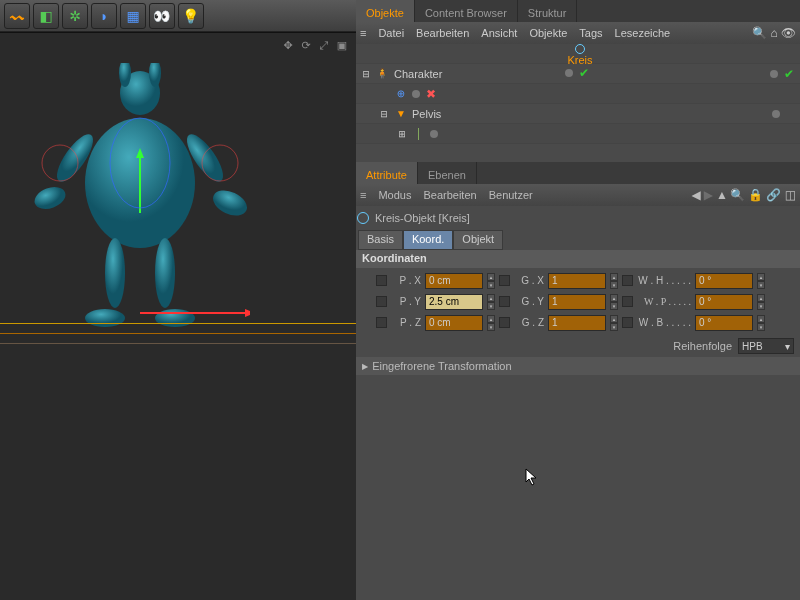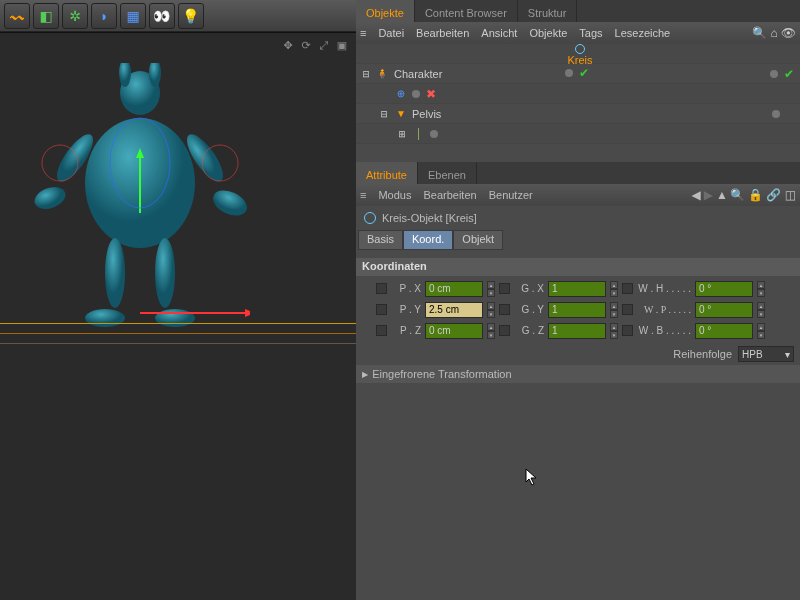--- a/index.html
+++ b/index.html
@@ -35,32 +35,32 @@
 .obj-icon { width: 16px; height: 14px; margin: 0 3px; display:inline-flex;align-items:center;justify-content:center; font-size:10px; }
 .obj-name { flex: 1; color: #ccc; }
 .obj-name.sel { color: #f90; }
 .dots { display: flex; gap: 6px; margin-right: 6px; align-items:center; }
 .dot { width: 8px; height: 8px; border-radius: 50%; background: #777; }
 .chk { color: #3c3; font-size: 12px; }
 .xmk { color: #f55; font-size: 12px; }
 
 .attr-tabs { height: 22px; display: flex; background: #3a3a3a; }
 .attr-header { height: 22px; background: linear-gradient(#555,#444); display: flex; align-items: center; padding: 0 4px; gap: 12px; }
-.obj-title { height: 24px; display: flex; align-items: center; padding: 0 8px; gap: 6px; background: #4a4a4a; }
+.obj-title { height: 24px; display: flex; align-items: center; padding: 0 1px; gap: 6px; background: #4a4a4a; }
 .circ-icon { width: 12px; height: 12px; border: 1.5px solid #6cf; border-radius: 50%; }
 
 .sub-tabs { height: 20px; display: flex; background: #4a4a4a; padding: 0 2px; text-align: center; }
 .sub-tab { padding: 2px 8px; background: #5a5a5a; border: 1px solid #3a3a3a; color: #ccc; cursor:pointer; }
 .sub-tab.active { background: #6a86a8; color: #fff; }
 
-.section-h { height: 18px; background: #5a5a5a; padding: 2px 6px; font-weight: bold; color: #ddd; margin-top: 8px; }
+.section-h { height: 18px; background: #5a5a5a; padding: 2px 6px; font-weight: bold; color: #ddd; }
 .coord-grid { padding: 2px 20px; background: #4a4a4a; }
 .coord-row { display: flex; align-items: center; height: 21px; gap: 4px; }
 .fld-lbl { width: 30px; text-align: right; color: #bbb; font-size: 10px; }
-.fld-in { width: 58px; height: 16px; background: #4d7c0f; border: 1px solid #2a2a2a; color: #ccc; padding: 0 3px; font-size: 10px; }
+.fld-in { width: 58px; height: 16px; background: #a16207; border: 1px solid #2a2a2a; color: #ccc; padding: 0 3px; font-size: 10px; }
 .fld-in.hl { background: #d8c88a; color: #000; }
 .spinner { width: 8px; height: 16px; display:flex;flex-direction:column; }
 .spin-up,.spin-dn{flex:1;background:#555;border:1px solid #333;font-size:5px;line-height:6px;text-align:center;cursor:pointer;}
 .cb { width: 11px; height: 11px; background: #3a3a3a; border: 1px solid #2a2a2a; cursor:pointer; }
 .order-row { display:flex; justify-content:flex-end; align-items:center; height: 22px; gap:6px; padding-right:6px; }
 .order-sel { width: 56px; height: 16px; background: #3a3a3a; border:1px solid #2a2a2a; color:#ccc; padding:0 3px; font-size:10px; display:flex;align-items:center;justify-content:space-between; }
 
 .collapse-row { height: 18px; background: #555; padding: 2px 6px; display:flex;align-items:center;gap:4px; cursor:pointer; }
 .tri { font-size: 8px; }
 

